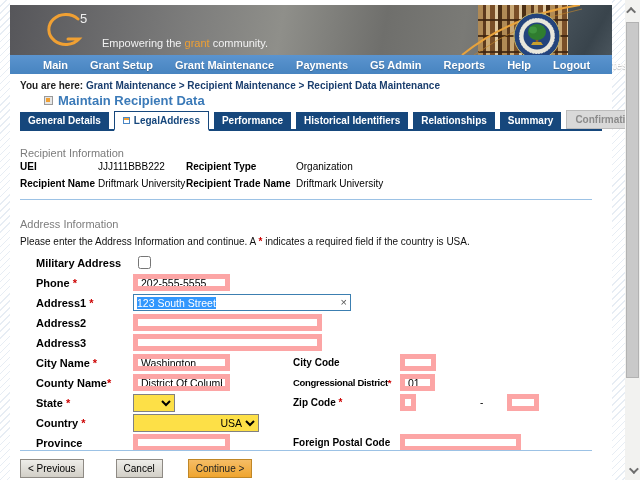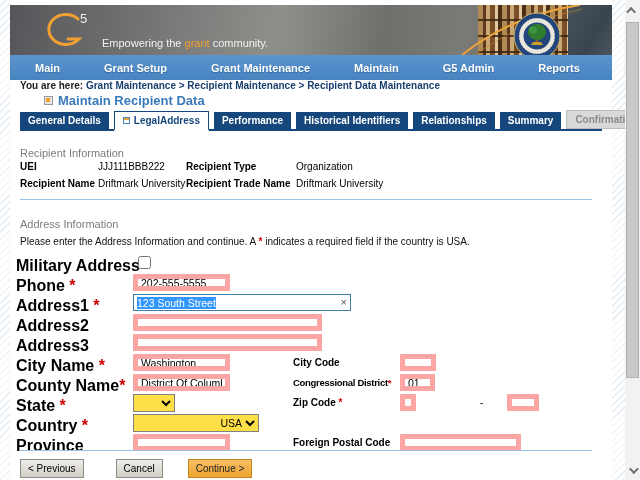--- a/index.html
+++ b/index.html
@@ -29,23 +29,23 @@
     background:linear-gradient(120deg,#47525a,#39444c 60%,#4a555d);
   }
   .curve { position:absolute; right:30px; top:0; width:130px; height:50px; }
   .logo-g { position:absolute; left:32px; top:8px; }
   .tagline { position:absolute; left:92px; top:32px; font-size:11px; color:#f2f2f2; }
   .tagline .hl { color:#f0a033; }
   .logo-5 { position:absolute; left:70px; top:6px; color:#eee; font-size:13px; }
   .seal { position:absolute; left:503px; top:7px; }
   
   .nav {
-    position:absolute; left:0; top:55px; width:602px; height:25px;
+    position:absolute; left:0; top:55px; width:602px; height:19px;
     background:linear-gradient(#5b94cf,#4784c0);
-    display:flex; align-items:center; padding-left:14px;gap:22px;
+    display:flex; align-items:center; padding-left:22px;
   }
   .nav-item {
     color:#fff; font-weight:bold; font-size:11px; padding:0 11px; cursor:pointer;
     text-shadow:0 1px 1px rgba(0,0,0,.25); white-space:nowrap;
   }
   
   .breadcrumb { position:absolute; left:10px; top:80px; font-size:10px; color:#222; font-weight:bold; }
   .bc-links { color:#1a3e6e; }
   .title-row { position:absolute; left:4px; top:93px; display:flex; align-items:center;margin-left:30px; }
   .title-icon { width:9px; height:9px; background:#e6e6e6; border:1px solid #9a9a9a; margin-right:5px; position:relative; }
@@ -75,21 +75,21 @@
   .recip-grid .lab { font-weight:bold; }
   .hr-blue { position:absolute; left:10px; width:572px; height:1px; background:#9cc2e5; border:0; }
   .hr1 { top:199px; }
   .hr2 { top:450px; }
   .addr-title { position:absolute; left:10px; top:218px; }
   .instructions { position:absolute; left:10px; top:236px; font-size:10px; color:#111; }
   .req { color:#cc0000; font-weight:bold; white-space:pre; }
   
   .form { position:absolute; left:0; top:253px; width:602px; }
   .form-row { position:relative; height:20px; }
-  .lbl  { position:absolute; left:6px; top:4px;  font-size:16px; font-weight:bold; white-space:nowrap; }
+  .lbl  { position:absolute; left:26px; top:4px;  font-size:11px; font-weight:bold; white-space:nowrap; }
   .ctl  { position:absolute; left:123px; top:1px; }
   .lbl2 { position:absolute; left:283px; top:4px; font-size:10px; font-weight:bold; white-space:nowrap; }
   .ctl2 { position:absolute; left:390px; top:1px; }
   .lbl-cd { font-size:9.5px; letter-spacing:-0.3px; }
   .txt {
     height:17px; border:5px solid #fca5a5; background:#fff;
     font-family:"Liberation Sans", sans-serif; font-size:10.5px; padding:1px 3px;
   }
   .w-phone { width:97px; }  .w-addr { width:189px; }
   .w-small { width:36px; }  .w-cd { width:35px; }
@@ -155,21 +155,21 @@
       <path d="M18,33 L30,33 L28,30 L20,30 Z" fill="#c8a030"></path>
       <ellipse cx="24" cy="20" rx="9" ry="8" fill="#2f7d2f"></ellipse>
       <ellipse cx="20" cy="18" rx="4" ry="3.4" fill="#3f953f"></ellipse>
     </svg>
   </div>
 
   <div class="nav">
     <span class="nav-item">Main</span>
     <span class="nav-item">Grant Setup</span>
     <span class="nav-item">Grant Maintenance</span>
-    <span class="nav-item">Maintain</span>
+    <span class="nav-item">Payments</span>
     <span class="nav-item">G5 Admin</span>
     <span class="nav-item">Reports</span>
     <span class="nav-item">Help</span>
     <span class="nav-item">Logout</span>
     <span class="nav-item">test1</span>
   </div>
 
   <div class="breadcrumb"><span>You are here: </span><span class="bc-links">Grant Maintenance &gt; Recipient Maintenance &gt; Recipient Data Maintenance</span></div>
 
   <div class="title-row">

